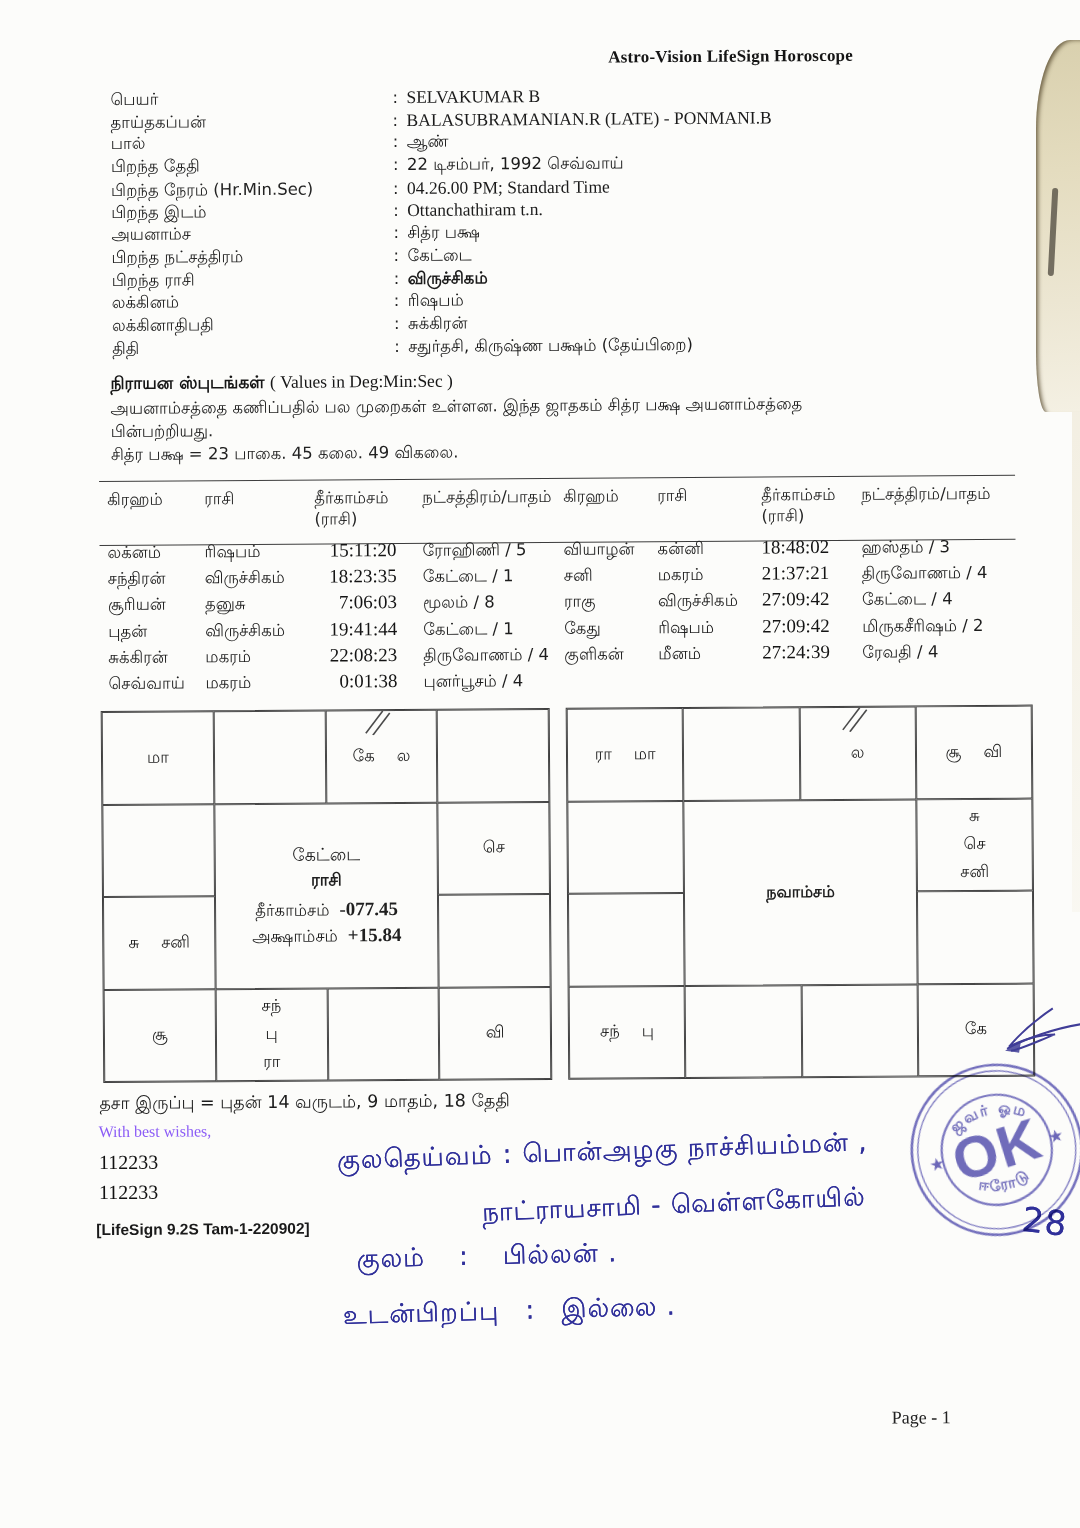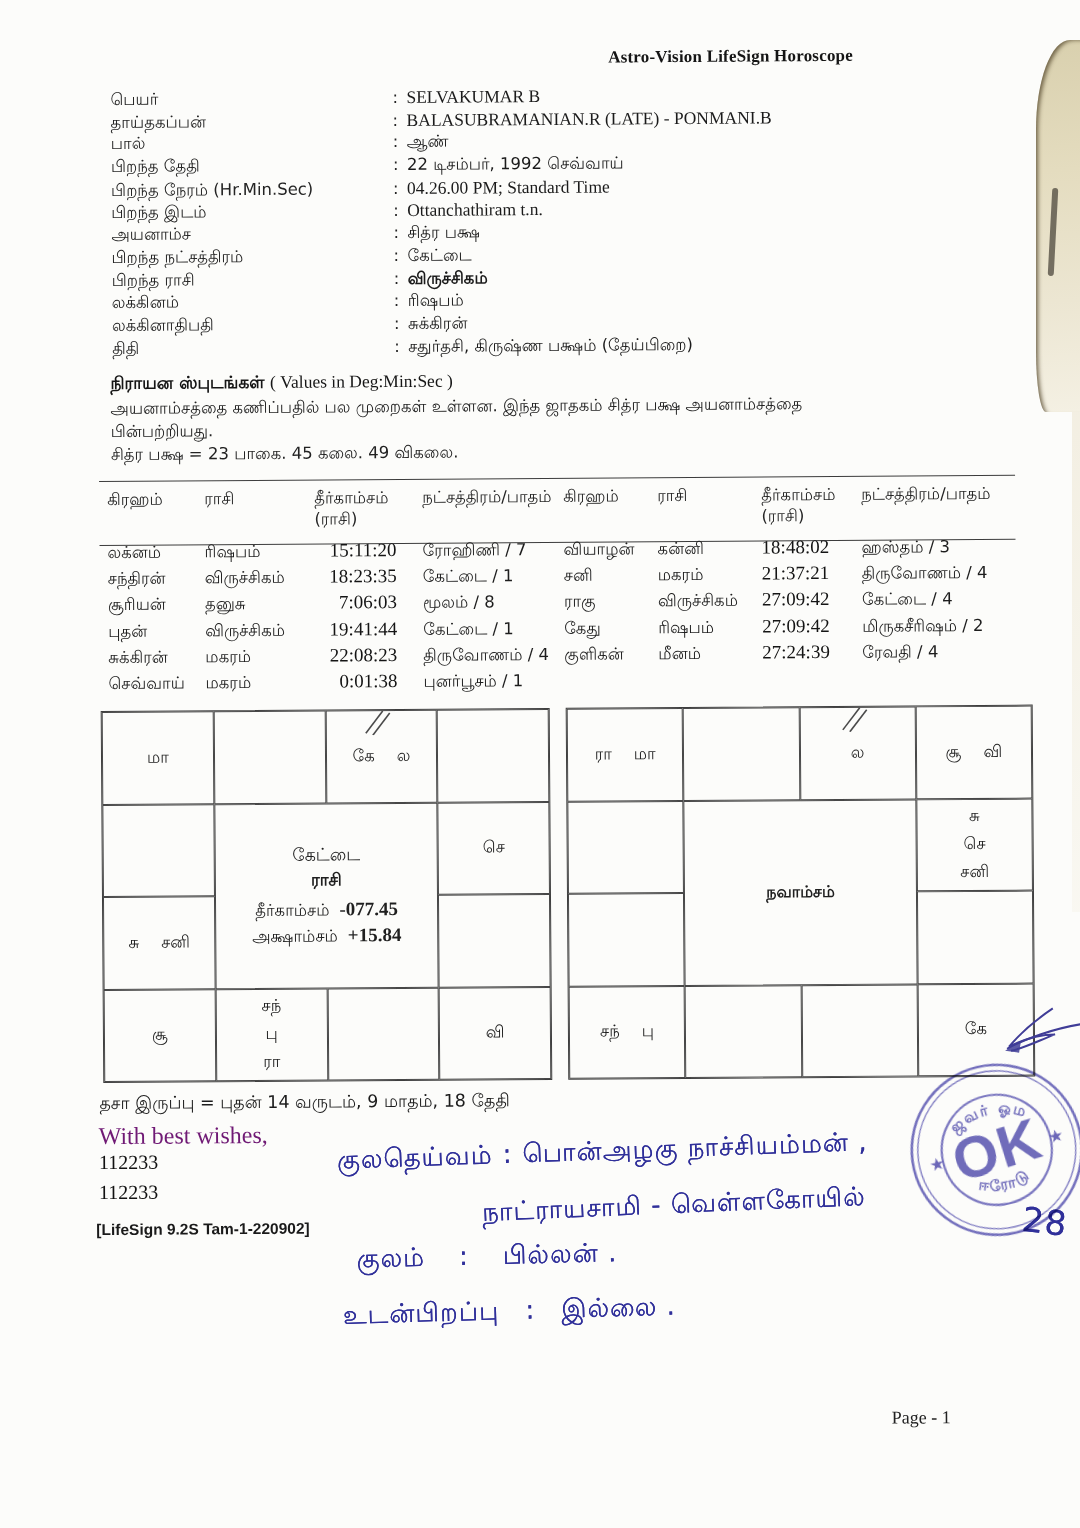--- a/index.html
+++ b/index.html
@@ -65,21 +65,21 @@
   .cc .t1{font-size:17.5px;}
   .cc .t2{font-size:17px;font-weight:bold;margin-bottom:4px;}
   .cc .dl{font-size:16.5px;}
   .cc .dl b{font-family:"Liberation Serif","DejaVu Serif",serif;font-size:19px;font-weight:bold;margin-left:10px;margin-top:41px;}
   .cc .navttl{font-size:16px;font-weight:bold;}
   .diag{position:absolute;top:-2px;left:50%;width:30px;height:26px;transform:translateX(-18px);}
   .diag line{stroke:#4a4a4a;stroke-width:1.6;}
 
   
   .dasa{left:96px;top:1090px;font-size:17.5px;color:#1c1c1c;}
-  .wishes{left:95px;top:1120px;font-size:24px;color:#701a75;}
+  .wishes{left:95px;top:1120px;font-size:16px;color:#8b5cf6;}
   .num1{left:95px;top:1148px;font-size:20px;color:#111;}
   .num2{left:95px;top:1178px;font-size:20px;color:#111;}
   .software{left:92px;top:1218px;font-family:"Liberation Sans",sans-serif;font-weight:bold;font-size:15.5px;color:#1a1a1a;}
   .pagelabel{left:886px;top:1410px;font-size:18px;color:#222;}
 
   
   .hw{color:#30309a;font-size:26px;letter-spacing:1px;text-shadow:0 0 .5px #30309a;}
   .hw1{left:333px;top:1136px;transform:rotate(-1.6deg);}
   .hw1 .gap{margin:0 10px;}
   .hw2{left:478px;top:1190px;transform:rotate(-2deg);}
@@ -201,21 +201,21 @@
             <span>தீர்காம்சம்</span>
             <span>(ராசி)</span>
           </span>
         <span>நட்சத்திரம்/பாதம்</span>
       </div>
       <div class="rows">
         <div class="tr">
             <span class="c1">லக்னம்</span>
             <span class="c2">ரிஷபம்</span>
             <span class="c3">15:11:20</span>
-            <span class="c4">ரோஹிணி / 7</span>
+            <span class="c4">ரோஹிணி / 5</span>
           </div>
         <div class="tr">
             <span class="c1">சந்திரன்</span>
             <span class="c2">விருச்சிகம்</span>
             <span class="c3">18:23:35</span>
             <span class="c4">கேட்டை / 1</span>
           </div>
         <div class="tr">
             <span class="c1">சூரியன்</span>
             <span class="c2">தனுசு</span>
@@ -231,21 +231,21 @@
         <div class="tr">
             <span class="c1">சுக்கிரன்</span>
             <span class="c2">மகரம்</span>
             <span class="c3">22:08:23</span>
             <span class="c4">திருவோணம் / 4</span>
           </div>
         <div class="tr">
             <span class="c1">செவ்வாய்</span>
             <span class="c2">மகரம்</span>
             <span class="c3">0:01:38</span>
-            <span class="c4">புனர்பூசம் / 1</span>
+            <span class="c4">புனர்பூசம் / 4</span>
           </div>
       </div>
     </div>
 
     <div class="t-half t-right">
       <div class="tr th">
         <span>கிரஹம்</span>
         <span>ராசி</span>
         <span class="deghead">
             <span>தீர்காம்சம்</span>

